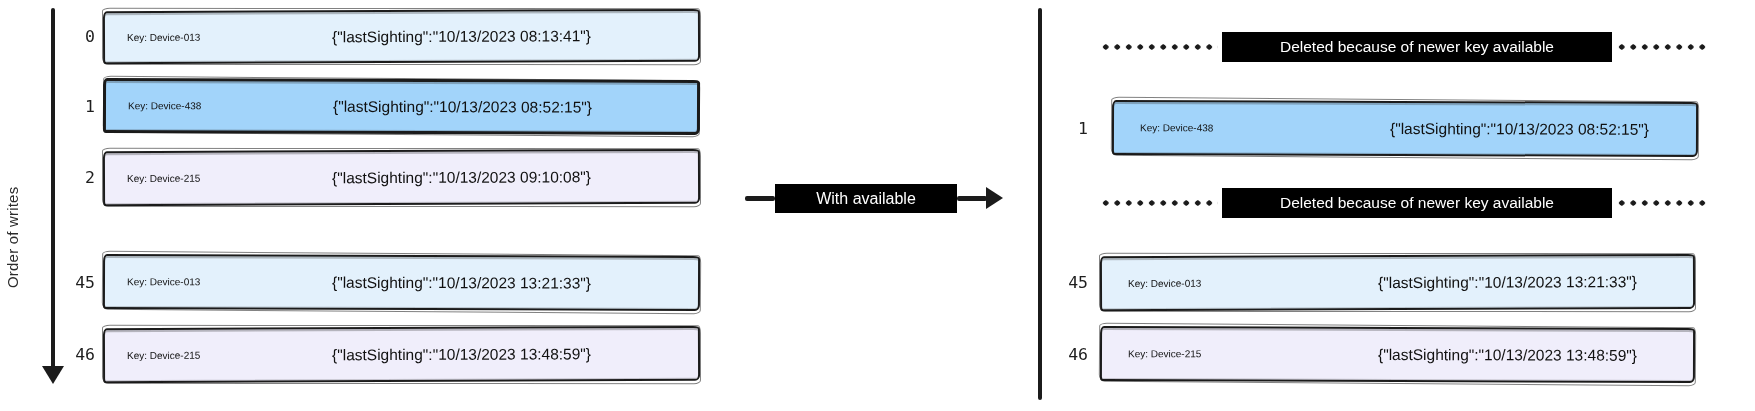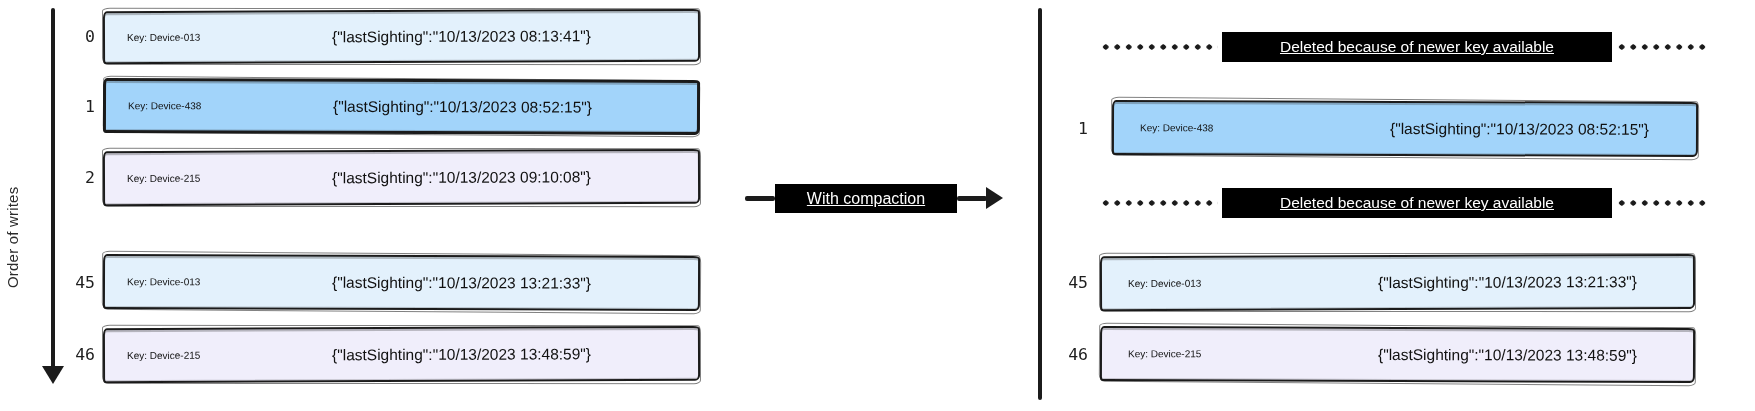--- a/index.html
+++ b/index.html
@@ -34,21 +34,21 @@
   .axis-head{position:absolute;left:42px;top:366px;width:0;height:0;
        border-left:11px solid transparent;border-right:11px solid transparent;border-top:18px solid var(--ink);}
   .axis-label{position:absolute;left:4px;top:118px;height:170px;display:flex;align-items:center;
        writing-mode:vertical-rl;transform:rotate(180deg);font-size:15px;color:#2b2b2b;letter-spacing:.2px;}
 
   
   .hseg{position:absolute;height:4.5px;background:var(--ink);border-radius:2px;}
   .arrow-head-right{position:absolute;width:0;height:0;
        border-top:11px solid transparent;border-bottom:11px solid transparent;border-left:17px solid var(--ink);}
   .black-box{position:absolute;background:var(--banner_bg);color:var(--banner_text);
-       display:flex;align-items:center;justify-content:center;font-size:16px;text-decoration:underline;}
+       display:flex;align-items:center;justify-content:center;font-size:16px;}
 
   
   .right-line{position:absolute;left:1038px;top:8px;width:4px;height:392px;background:var(--ink);border-radius:2px;}
   .dots{position:absolute;height:6px;
        background-image:radial-gradient(circle, var(--ink) 2.4px, transparent 2.9px);
        background-size:11.5px 6px;background-position:left center;background-repeat:repeat-x;}
   .banner{font-size:15.5px;}
 </style>
 </head>
 <body>
@@ -80,21 +80,21 @@
   <div class="rec left-rec c-light tilt-b" style="top:255px;height:55px;">
     <span class="key">Key: Device-013</span>
     <span class="val">{"lastSighting":"10/13/2023 13:21:33"}</span>
   </div>
   <div class="rec left-rec c-lav tilt-a" style="top:327px;height:55px;">
     <span class="key">Key: Device-215</span>
     <span class="val">{"lastSighting":"10/13/2023 13:48:59"}</span>
   </div>
 
   <div class="hseg" style="left:745px;top:196px;width:30px;"></div>
-  <div class="black-box" style="left:775px;top:184px;width:182px;height:29px;">With compaction</div>
+  <div class="black-box" style="left:775px;top:184px;width:182px;height:29px;">With available</div>
   <div class="hseg" style="left:957px;top:196px;width:30px;"></div>
   <div class="arrow-head-right" style="left:986px;top:187px;"></div>
 
   <div class="right-line"></div>
 
   <div class="dots" style="left:1100px;top:44px;width:118px;"></div>
   <div class="black-box banner" style="left:1222px;top:32px;width:390px;height:30px;">Deleted because of newer key available</div>
   <div class="dots" style="left:1616px;top:44px;width:90px;"></div>
 
   <div class="idx" style="left:1048px;width:40px;top:101px;height:55px;">1</div>

